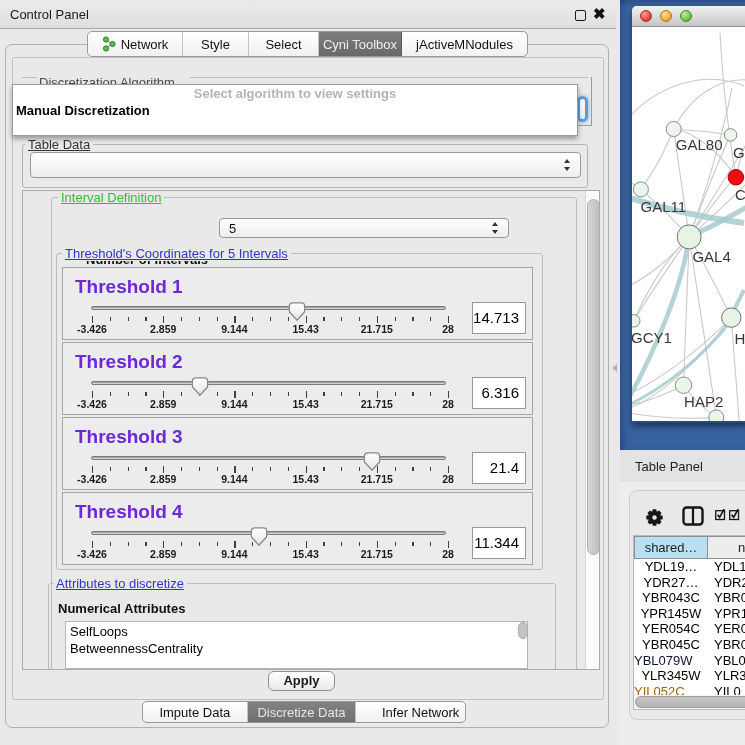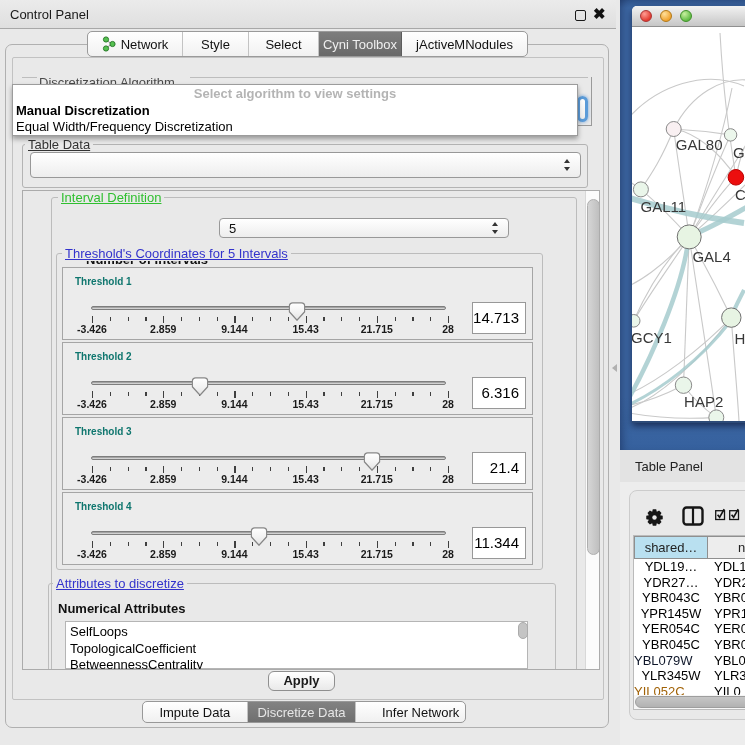--- a/index.html
+++ b/index.html
@@ -37,21 +37,21 @@
 #popup { left:12px; top:84px; width:566px; height:52px; background:#ffffff; border:1px solid #9c9c9c; box-shadow:0 3px 5px rgba(0,0,0,0.35); z-index:45; }
 #popup .it1 { position:absolute; left:0; right:0; top:1px; text-align:center; font-size:13px; font-weight:bold; color:#b4b4b4; }
 #popup .it2 { position:absolute; left:3px; top:18px; font-size:13px; font-weight:bold; color:#000; }
 #popup .it3 { position:absolute; left:3px; top:34px; font-size:13px; color:#000; }
 
 #viewport { left:22px; top:190px; width:578px; height:480px; border:1px solid #ababab; background:#e9e9e9; overflow:hidden; z-index:5; }
 #vscroll { position:absolute; left:562px; top:0; width:16px; height:478px; background:#fbfbfb; border-left:1px solid #d8d8d8; }
 #vscroll .thumb { position:absolute; left:1px; top:8px; width:13px; height:356px; border-radius:7px; background:linear-gradient(90deg,#d6d6d6,#bfbfbf); border:1px solid #aeaeae; }
 
 .tblock { position:absolute; left:40px; width:471px; height:73px; border:1px solid #a5a5a5; background:#ececec; }
-.tblock .ttl { position:absolute; left:12px; top:8px; font-size:10px; font-weight:bold; color:#0f766e; }
+.tblock .ttl { position:absolute; left:12px; top:8px; font-size:19px; font-weight:bold; color:#6d28d9; }
 .track { position:absolute; left:28px; top:38px; width:355px; height:4px; border-radius:3px; background:linear-gradient(#8b8b8b,#c2c2c2 55%,#e3e3e3); border:1px solid #7d7d7d; }
 .tick { position:absolute; width:1.2px; background:#3f3f3f; }
 .slabel { position:absolute; top:55px; font-size:10.5px; font-weight:bold; color:#1a1a1a; transform:translateX(-50%); }
 .thumbp { position:absolute; top:33.5px; width:17px; height:19px; transform:translateX(-50%); }
 .vbox { position:absolute; left:409px; top:34px; width:54px; height:32px; background:#fff; border:1px solid #989898; font-size:15px; color:#000; text-align:right; line-height:30px; padding-right:6px; }
 
 #numlist { position:absolute; left:42px; top:430px; width:463px; height:48px; background:#fff; border:1px solid #b5b5b5; }
 #numlist div { font-size:13px; color:#000; padding-left:4px; height:16.5px; line-height:16.5px; }
 #listscroll { position:absolute; left:452px; top:0px; width:10px; height:47px; background:#c4c4c4; border-radius:5px; border:1px solid #ababab;}
 
@@ -101,21 +101,20 @@
 
 <div class="abs" id="disc-line1"></div>
 <div class="abs" id="disc-line2"></div>
 <div class="abs" id="disc-label">Discretization Algorithm</div>
 <div class="abs" id="focus-ring"></div>
 <div class="abs" style="left:591px; top:77px; width:1px; height:49px; background:#9a9a9a; z-index:39;"></div>
 <div class="abs" style="left:578px; top:125px; width:14px; height:1px; background:#9a9a9a; z-index:39;"></div>
 <div class="abs" id="popup">
   <div class="it1">Select algorithm to view settings</div>
   <div class="it2">Manual Discretization</div>
-  <div class="it3">Equal Width/Frequency Discretization</div>
 </div>
 
 <div class="group" style="left:22px; top:144px; width:566px; height:44px;"></div>
 <div class="glabel" style="left:25px; top:137px; color:#333; z-index:6;">Table Data</div>
 <div class="combo" style="left:30px; top:152px; width:551px; height:26px;">
   <div class="updn" style="right:8px;"></div>
 </div>
 
 <div class="abs" id="viewport">
 
@@ -297,21 +296,20 @@
       <path d="M 4.2 0.8 h 8.6 a 3.4 3.4 0 0 1 3.4 3.4 v 5.6 L 8.5 18.2 L 0.8 9.8 V 4.2 a 3.4 3.4 0 0 1 3.4 -3.4 z" fill="url(#tg301)" stroke="#868686" stroke-width="1.3"></path>
     </svg>
     <div class="vbox">11.344</div>
   </div>
 
   <div class="group" style="left:25px; top:392px; width:508px; height:140px; border-color:#bcbcbc;"></div>
   <div class="glabel" style="left:30px; top:385px; color:#3333cc;">Attributes to discretize</div>
   <div style="position:absolute; left:35px; top:410px; font-size:13px; font-weight:bold; color:#111;">Numerical Attributes</div>
   <div id="numlist">
     <div style="margin-top:2px;">SelfLoops</div>
-    <div>TopologicalCoefficient</div>
     <div>BetweennessCentrality</div>
     <div id="listscroll"></div>
   </div>
   <div id="vscroll">
       <div class="thumb"></div>
     </div>
 </div>
 
 <div class="abs" id="applybtn">Apply</div>
 <div class="abs" id="bottomtabs">

